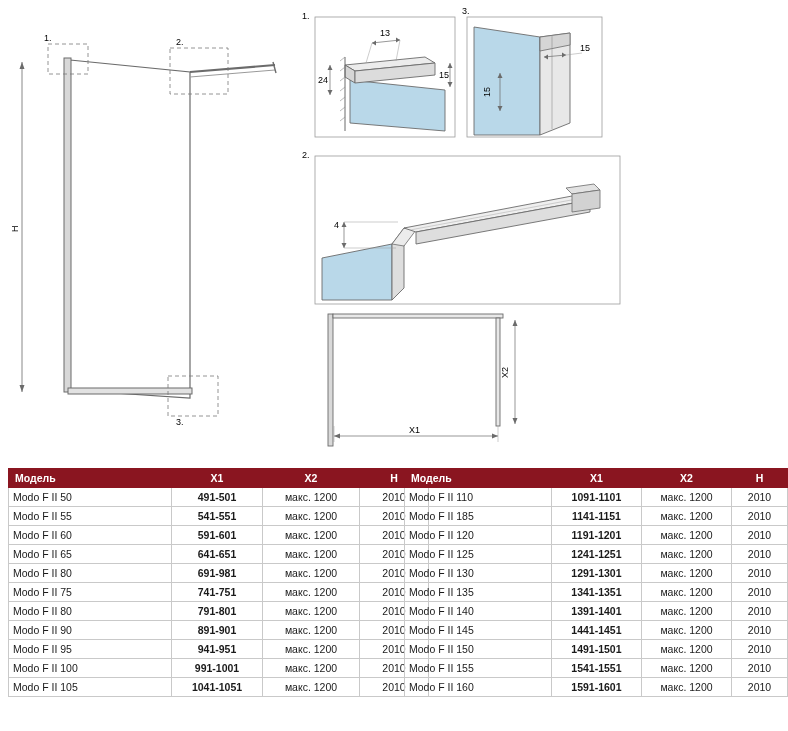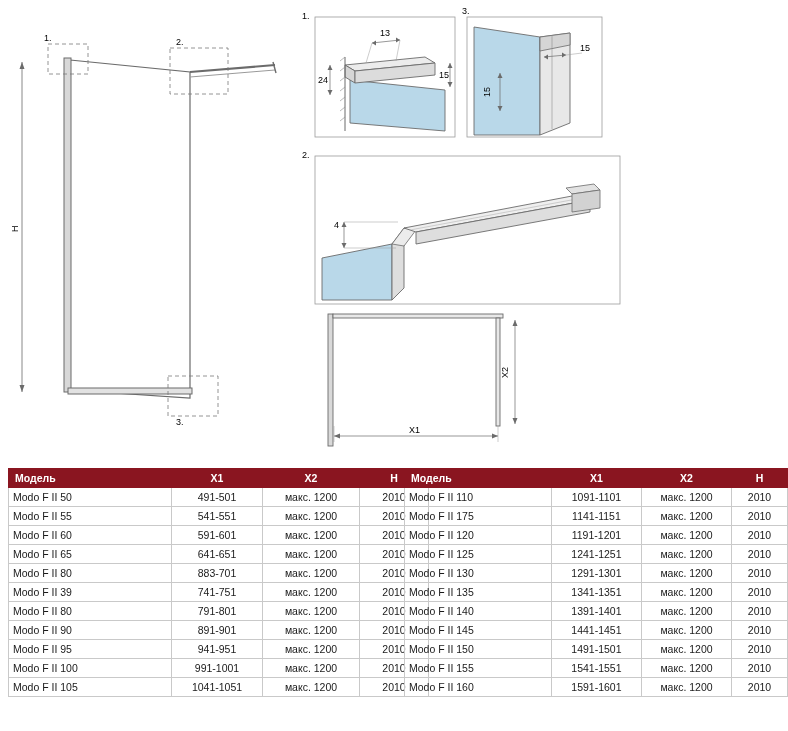--- a/index.html
+++ b/index.html
@@ -62,21 +62,21 @@
     border: 1px solid #c9c9c9;
     height: 18px;
     padding: 0 4px;
     text-align: center;
     color: #1a1a1a;
   }
   table.spec td.first {
     text-align: left;
   }
   table.spec td.bold {
-    font-weight: normal;
+    font-weight: bold;
   }
 </style>
 </head>
 <body>
 
 <div class="stage">
 
   <div class="drawing" style="left:0px; top:0px;">
     <svg width="300" height="450" viewBox="0 0 300 450">
 
@@ -254,26 +254,26 @@
             <td>2010</td>
           </tr>
           <tr>
             <td class="first">Modo F II 65</td>
             <td class="bold">641-651</td>
             <td>макс. 1200</td>
             <td>2010</td>
           </tr>
           <tr>
             <td class="first">Modo F II 80</td>
-            <td class="bold">883-701</td>
-            <td>макс. 1200</td>
-            <td>2010</td>
-          </tr>
-          <tr>
-            <td class="first">Modo F II 39</td>
+            <td class="bold">691-981</td>
+            <td>макс. 1200</td>
+            <td>2010</td>
+          </tr>
+          <tr>
+            <td class="first">Modo F II 75</td>
             <td class="bold">741-751</td>
             <td>макс. 1200</td>
             <td>2010</td>
           </tr>
           <tr>
             <td class="first">Modo F II 80</td>
             <td class="bold">791-801</td>
             <td>макс. 1200</td>
             <td>2010</td>
           </tr>
@@ -316,21 +316,21 @@
         </tr>
       </thead>
       <tbody>
           <tr>
             <td class="first">Modo F II 110</td>
             <td class="bold">1091-1101</td>
             <td>макс. 1200</td>
             <td>2010</td>
           </tr>
           <tr>
-            <td class="first">Modo F II 175</td>
+            <td class="first">Modo F II 185</td>
             <td class="bold">1141-1151</td>
             <td>макс. 1200</td>
             <td>2010</td>
           </tr>
           <tr>
             <td class="first">Modo F II 120</td>
             <td class="bold">1191-1201</td>
             <td>макс. 1200</td>
             <td>2010</td>
           </tr>

